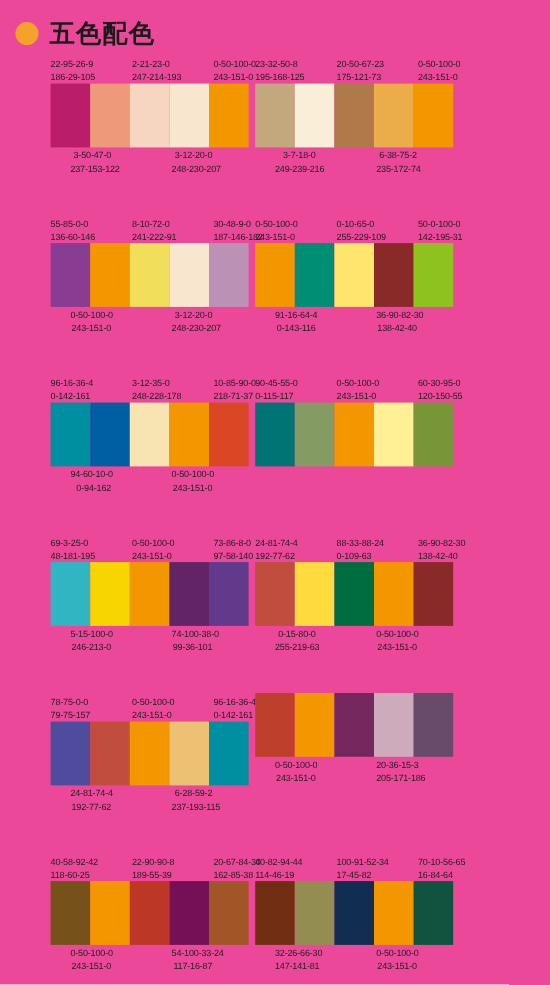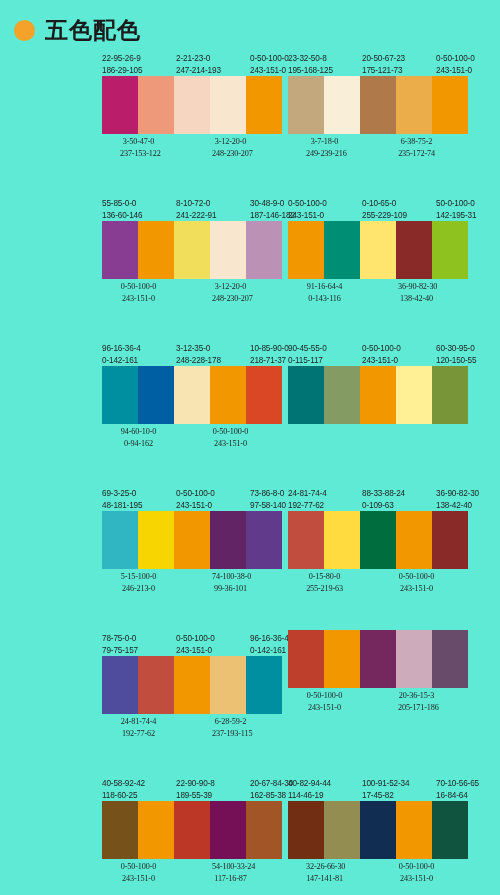--- a/index.html
+++ b/index.html
@@ -5,21 +5,21 @@
   * { box-sizing: border-box; }
   html, body {
     margin: 0; padding: 0;
     width: 500px; height: 895px;
     background: #ffffff;
     font-family: "Liberation Sans", "DejaVu Sans", sans-serif;
   }
   #page {
     position: relative;
     width: 500px; height: 895px;
-    background: #5eead4;
+    background: #ec4899;
     overflow: hidden;
   }
 
   
   .header {
     display: flex;
     align-items: center;
     gap: 10px;
     padding: 14px 0 0 14px;
     height: 46px;
@@ -47,21 +47,21 @@
   }
   .palette-row {
     display: flex;
     width: 500px;
     height: 145px;
   }
   .palette {
     width: 198px;
     position: relative;
   }
-  .palette.left  { margin-left: 102px; }
+  .palette.left  { margin-left: 46px; }
   .palette.right { margin-left: -12px; }
 
   
   .label-row {
     display: flex;
     width: 185px;
     height: 26px;
   }
   .label-row.top    { align-items: flex-end; }
   .label-row.bottom { align-items: flex-start; padding-top: 2px; }
@@ -75,21 +75,21 @@
   }
   .label .cmyk, .label .rgb { display: block; }
 
   
   .label-row.top .label { width: 37px; text-align: left; }
   .label-row.top .label.l1 { margin-left: 0px; }
   .label-row.top .label.l3 { margin-left: 37px; }
   .label-row.top .label.l5 { margin-left: 37px; }
 
   
-  .label-row.bottom .label { width: 37px; text-align: center; font-family: Liberation Serif, serif; }
+  .label-row.bottom .label { width: 37px; text-align: right; }
   .label-row.bottom .label.l2 { margin-left: 18px; }
   .label-row.bottom .label.l4 { margin-left: 55px; }
 
   .swatches {
     display: flex;
     width: 180px;
     height: 58px;
   }
   .swatch {
     width: 36px;

